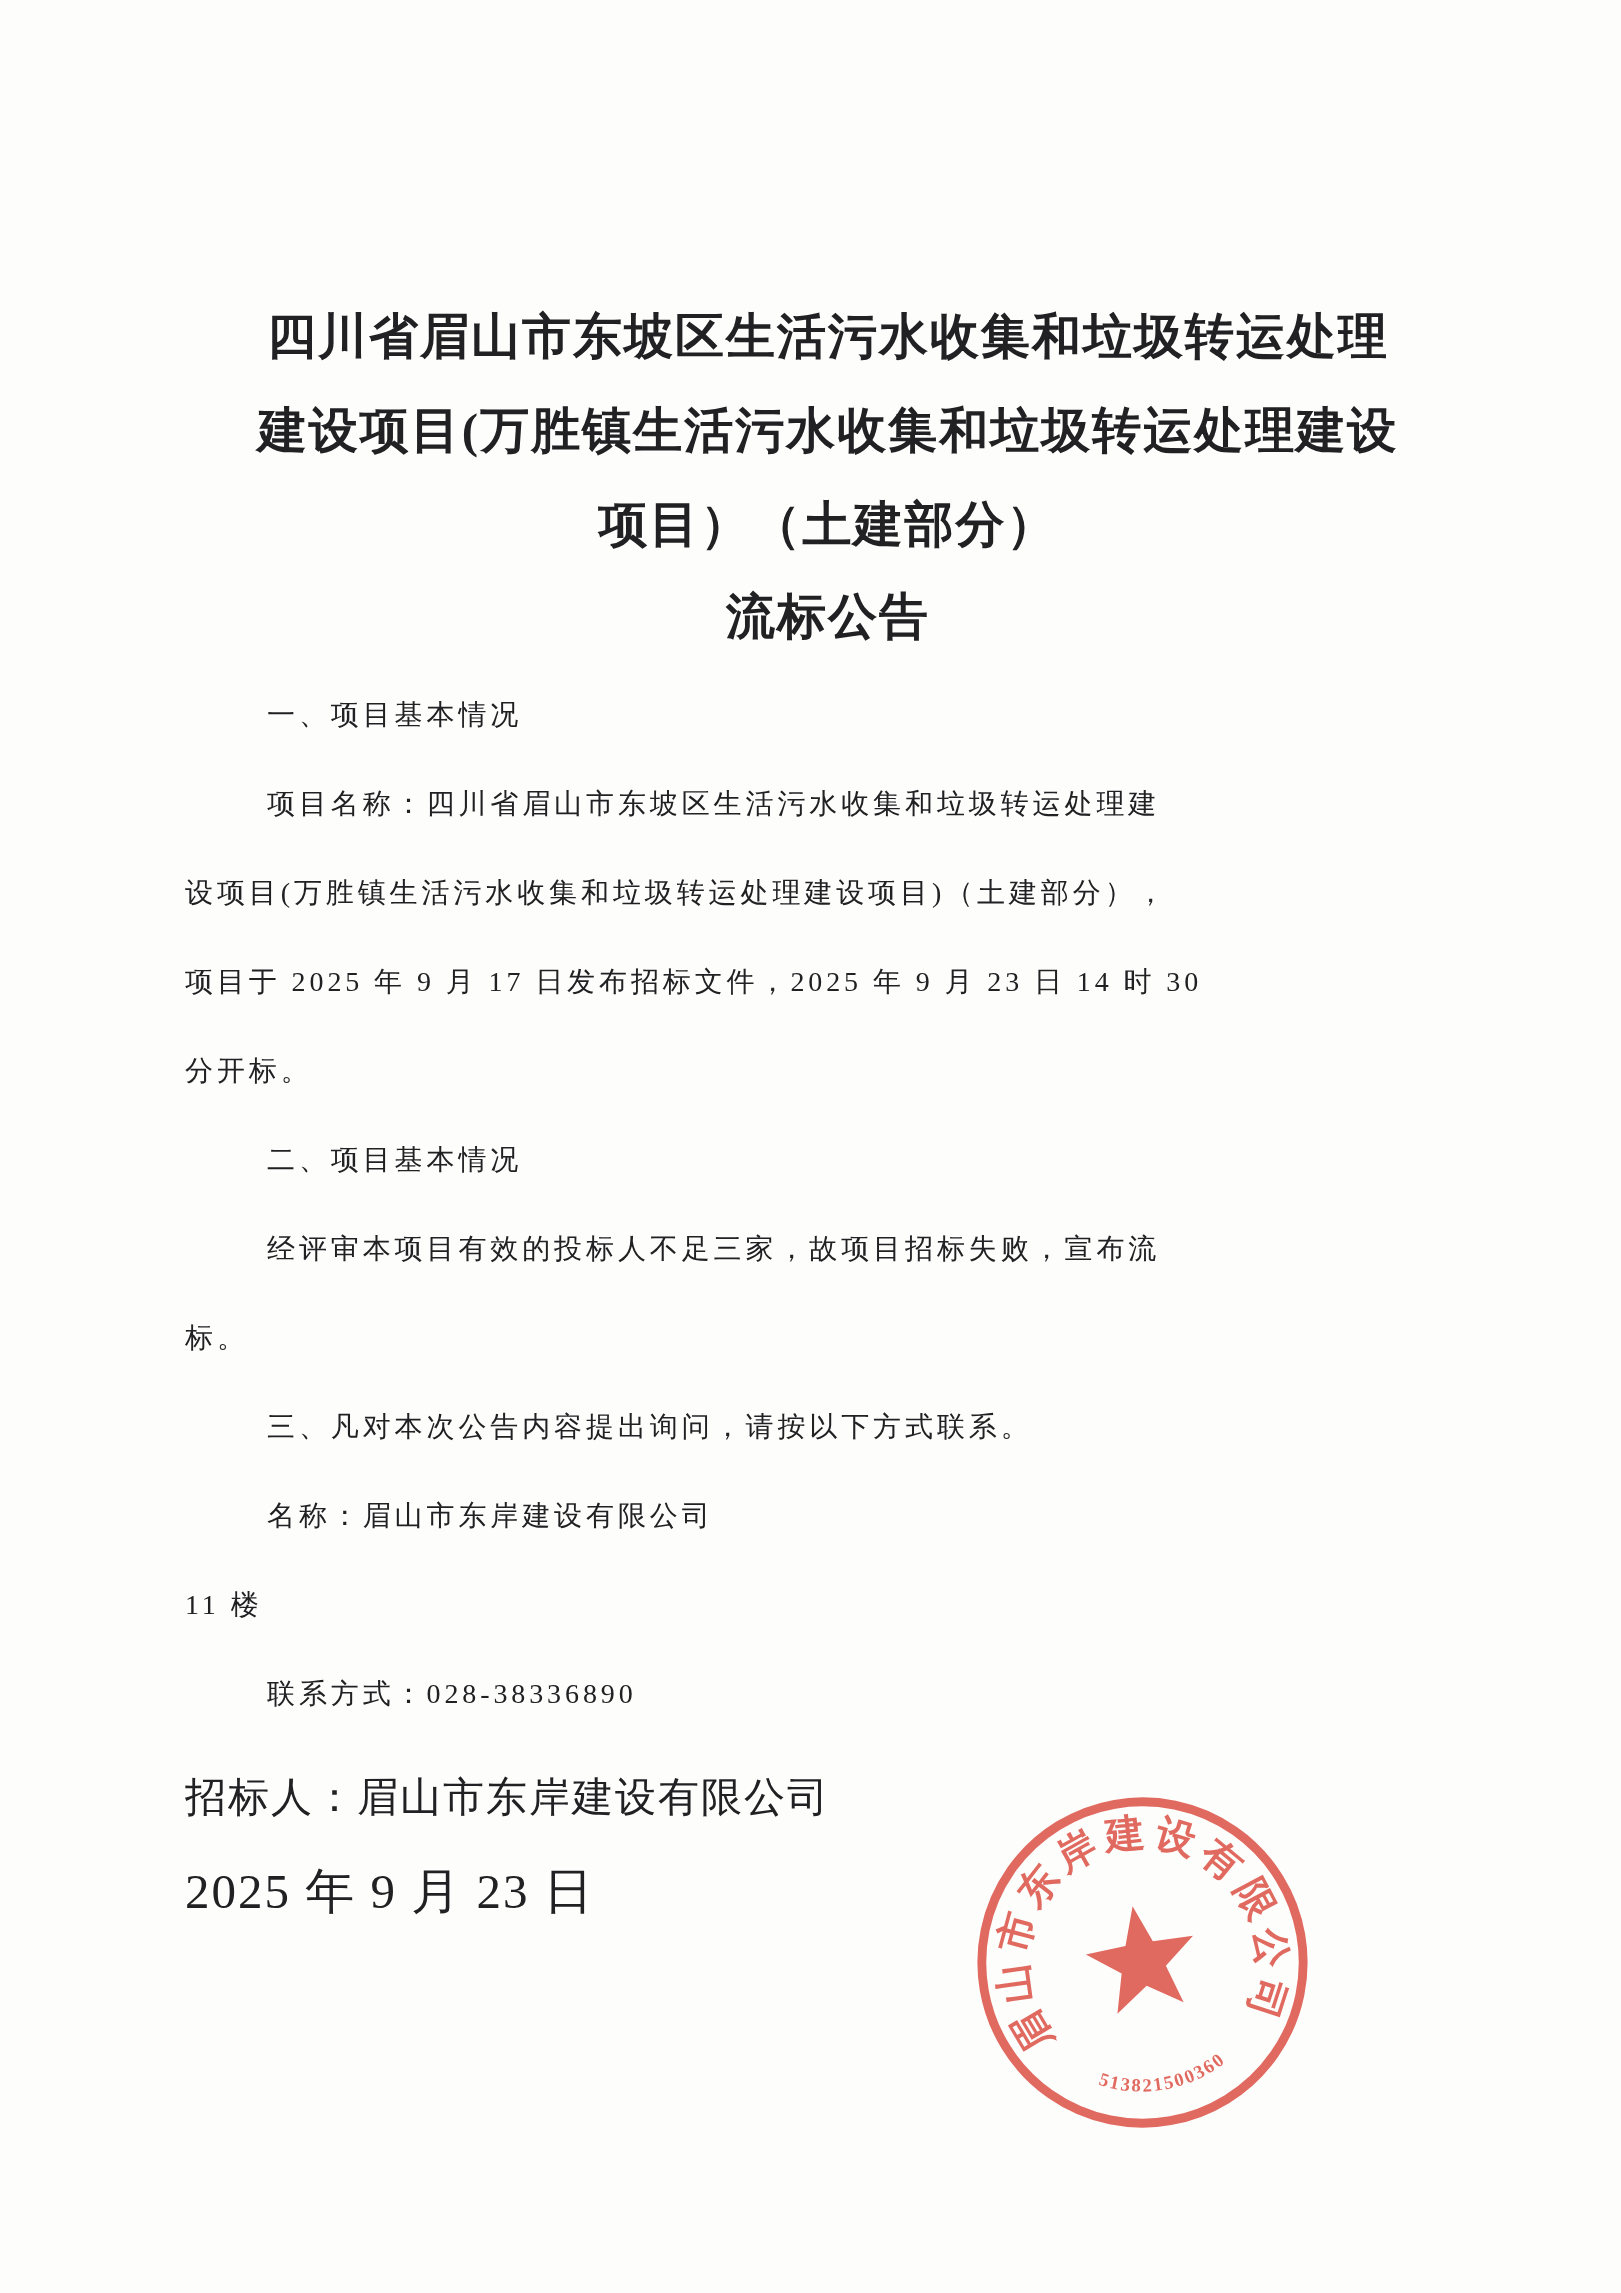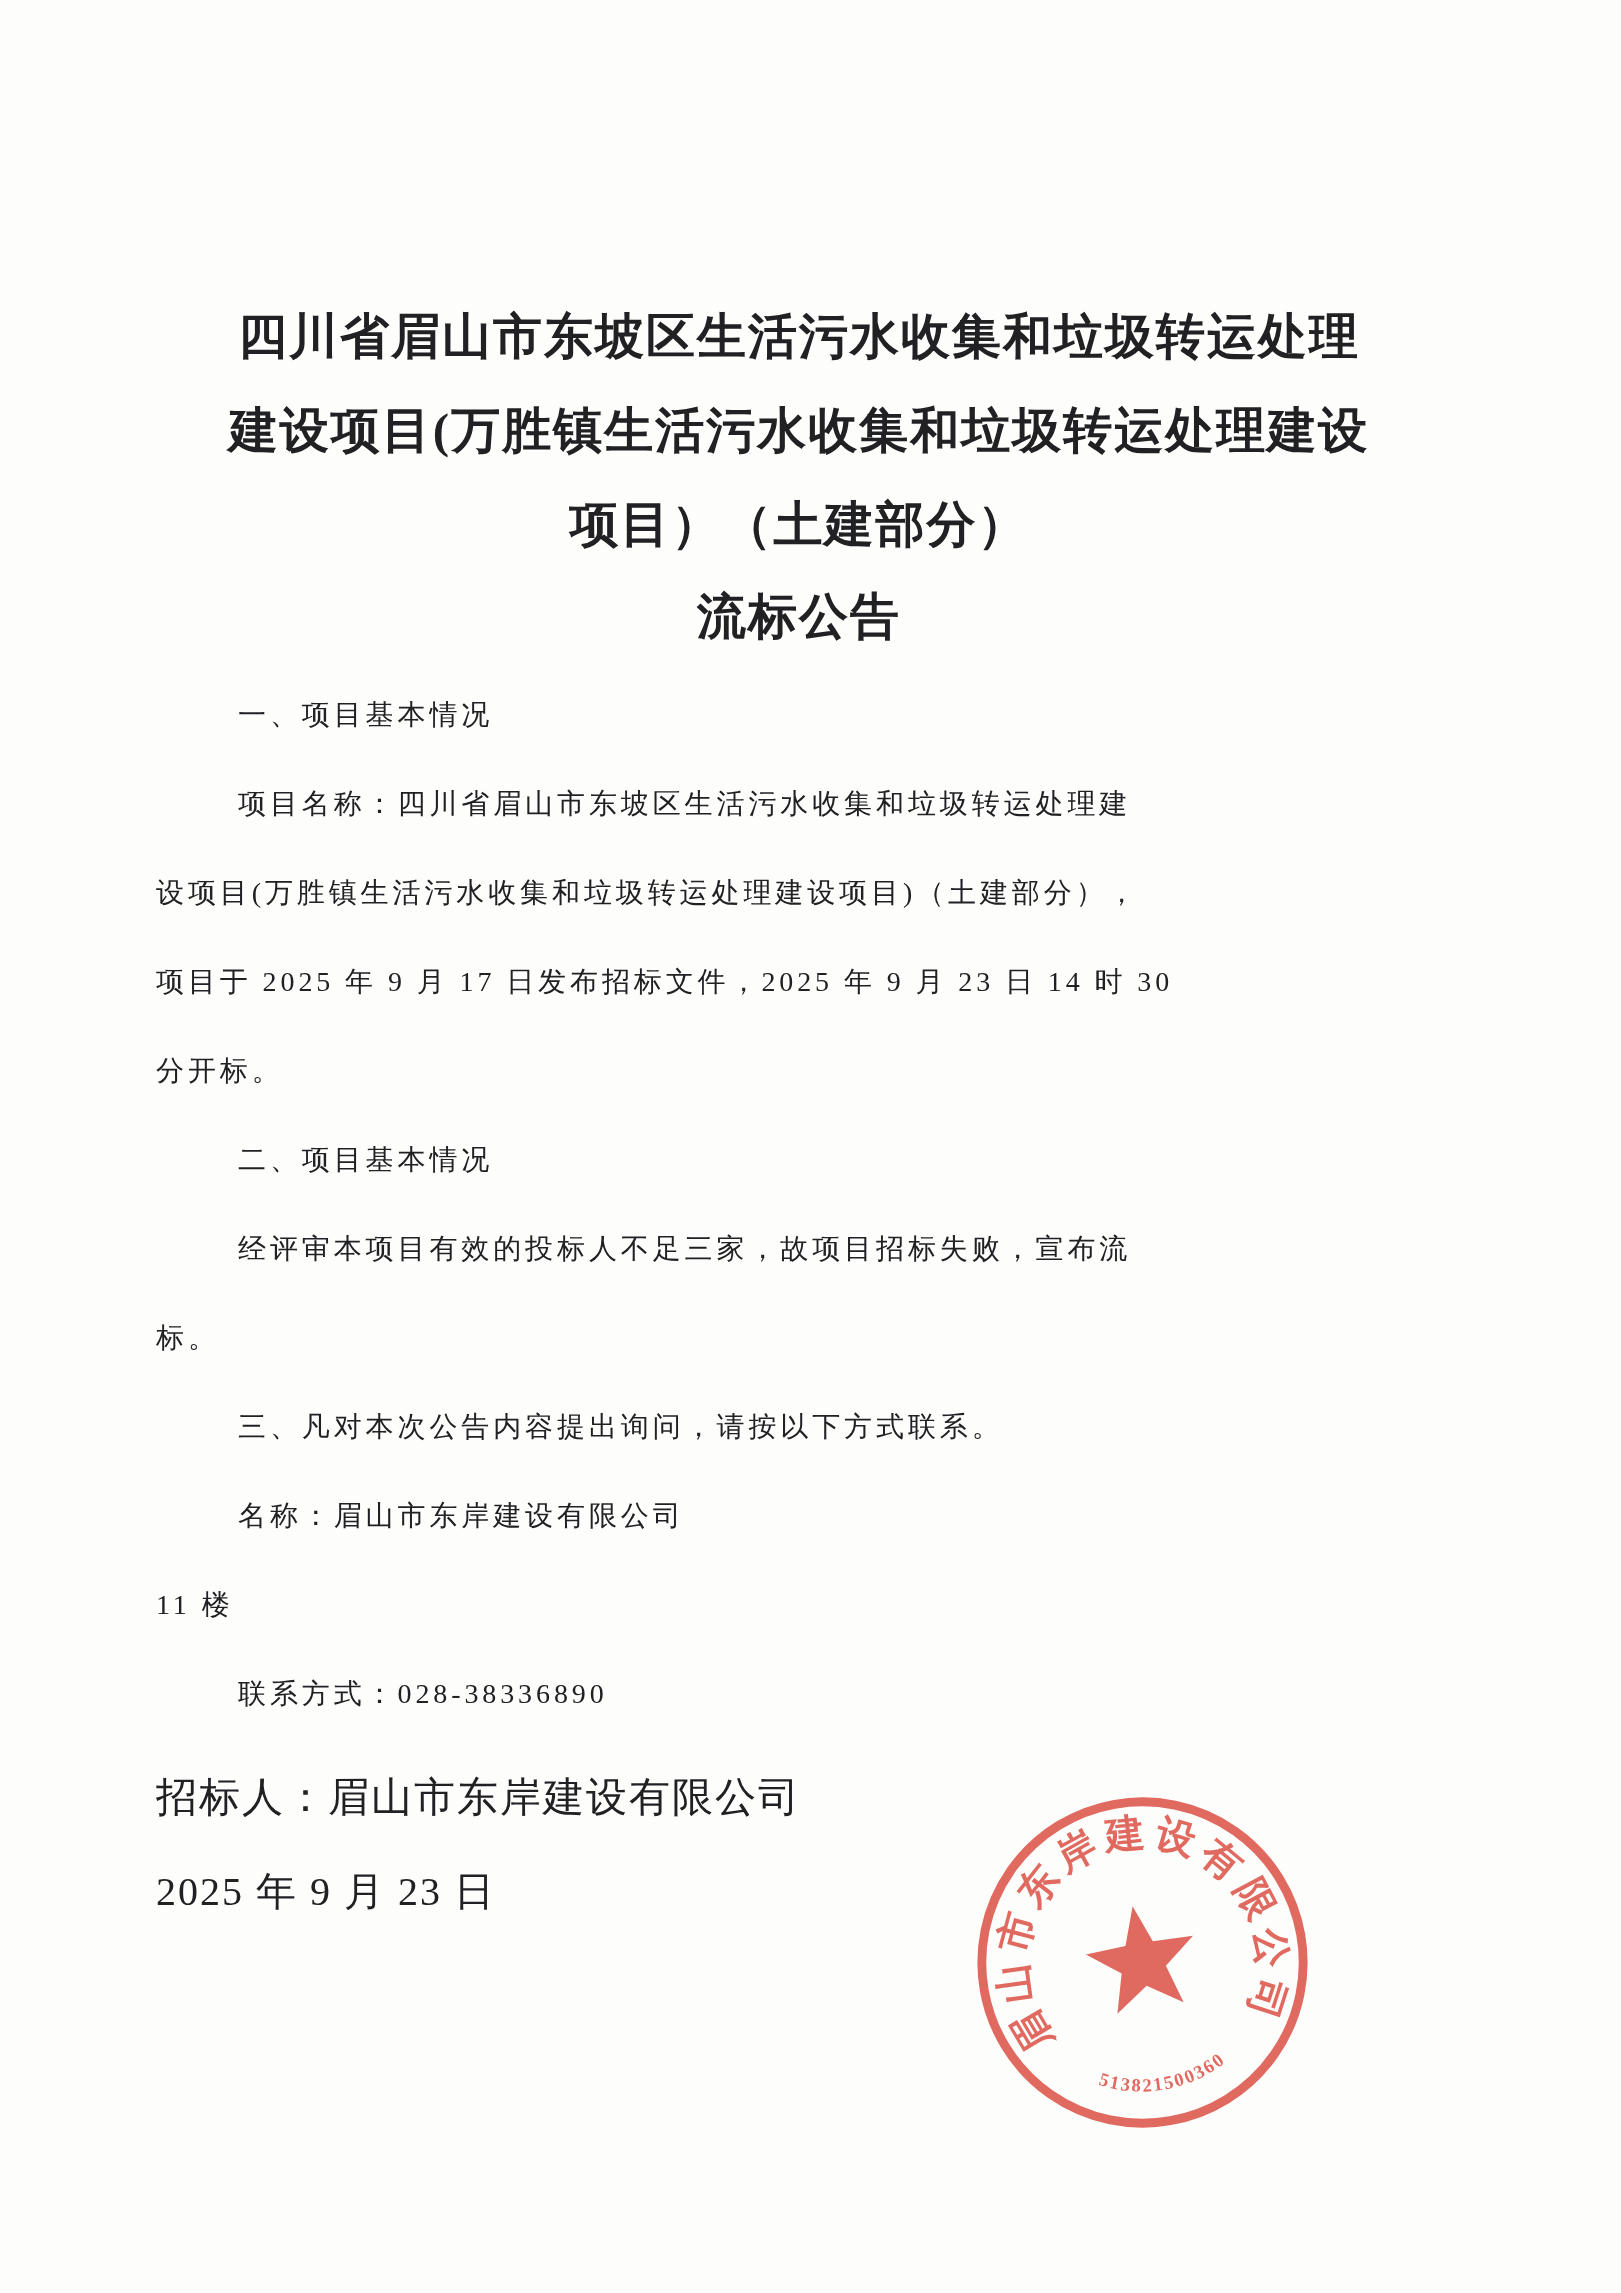--- a/index.html
+++ b/index.html
@@ -9,21 +9,21 @@
     width: 1621px;
     height: 2294px;
     margin: 0 auto;
     background: #fdfdfc;
     overflow: hidden;
     font-family: "Liberation Serif", "DejaVu Serif", serif;
     color: #212124;
   }
   .content {
     position: absolute;
-    left: 156px;
+    left: 185px;
     top: 290px;
     width: 1286px;
   }
   .title-line {
     font-size: 49px;
     font-weight: 700;
     line-height: 94px;
     text-align: center;
     letter-spacing: 2px;
     white-space: nowrap;
@@ -48,21 +48,21 @@
     padding-right: 84px;
     text-align: left;
   }
   .signature-issuer {
     font-size: 41px;
     line-height: 49px;
     letter-spacing: 2px;
     white-space: nowrap;
   }
   .signature-date {
-    font-size: 40px;
+    font-size: 49px;
     line-height: 49px;
     letter-spacing: 2px;
     margin-top: 45px;
     white-space: nowrap;
   }
   .seal {
     position: absolute;
     left: 970px;
     top: 1790px;
     width: 345px;

